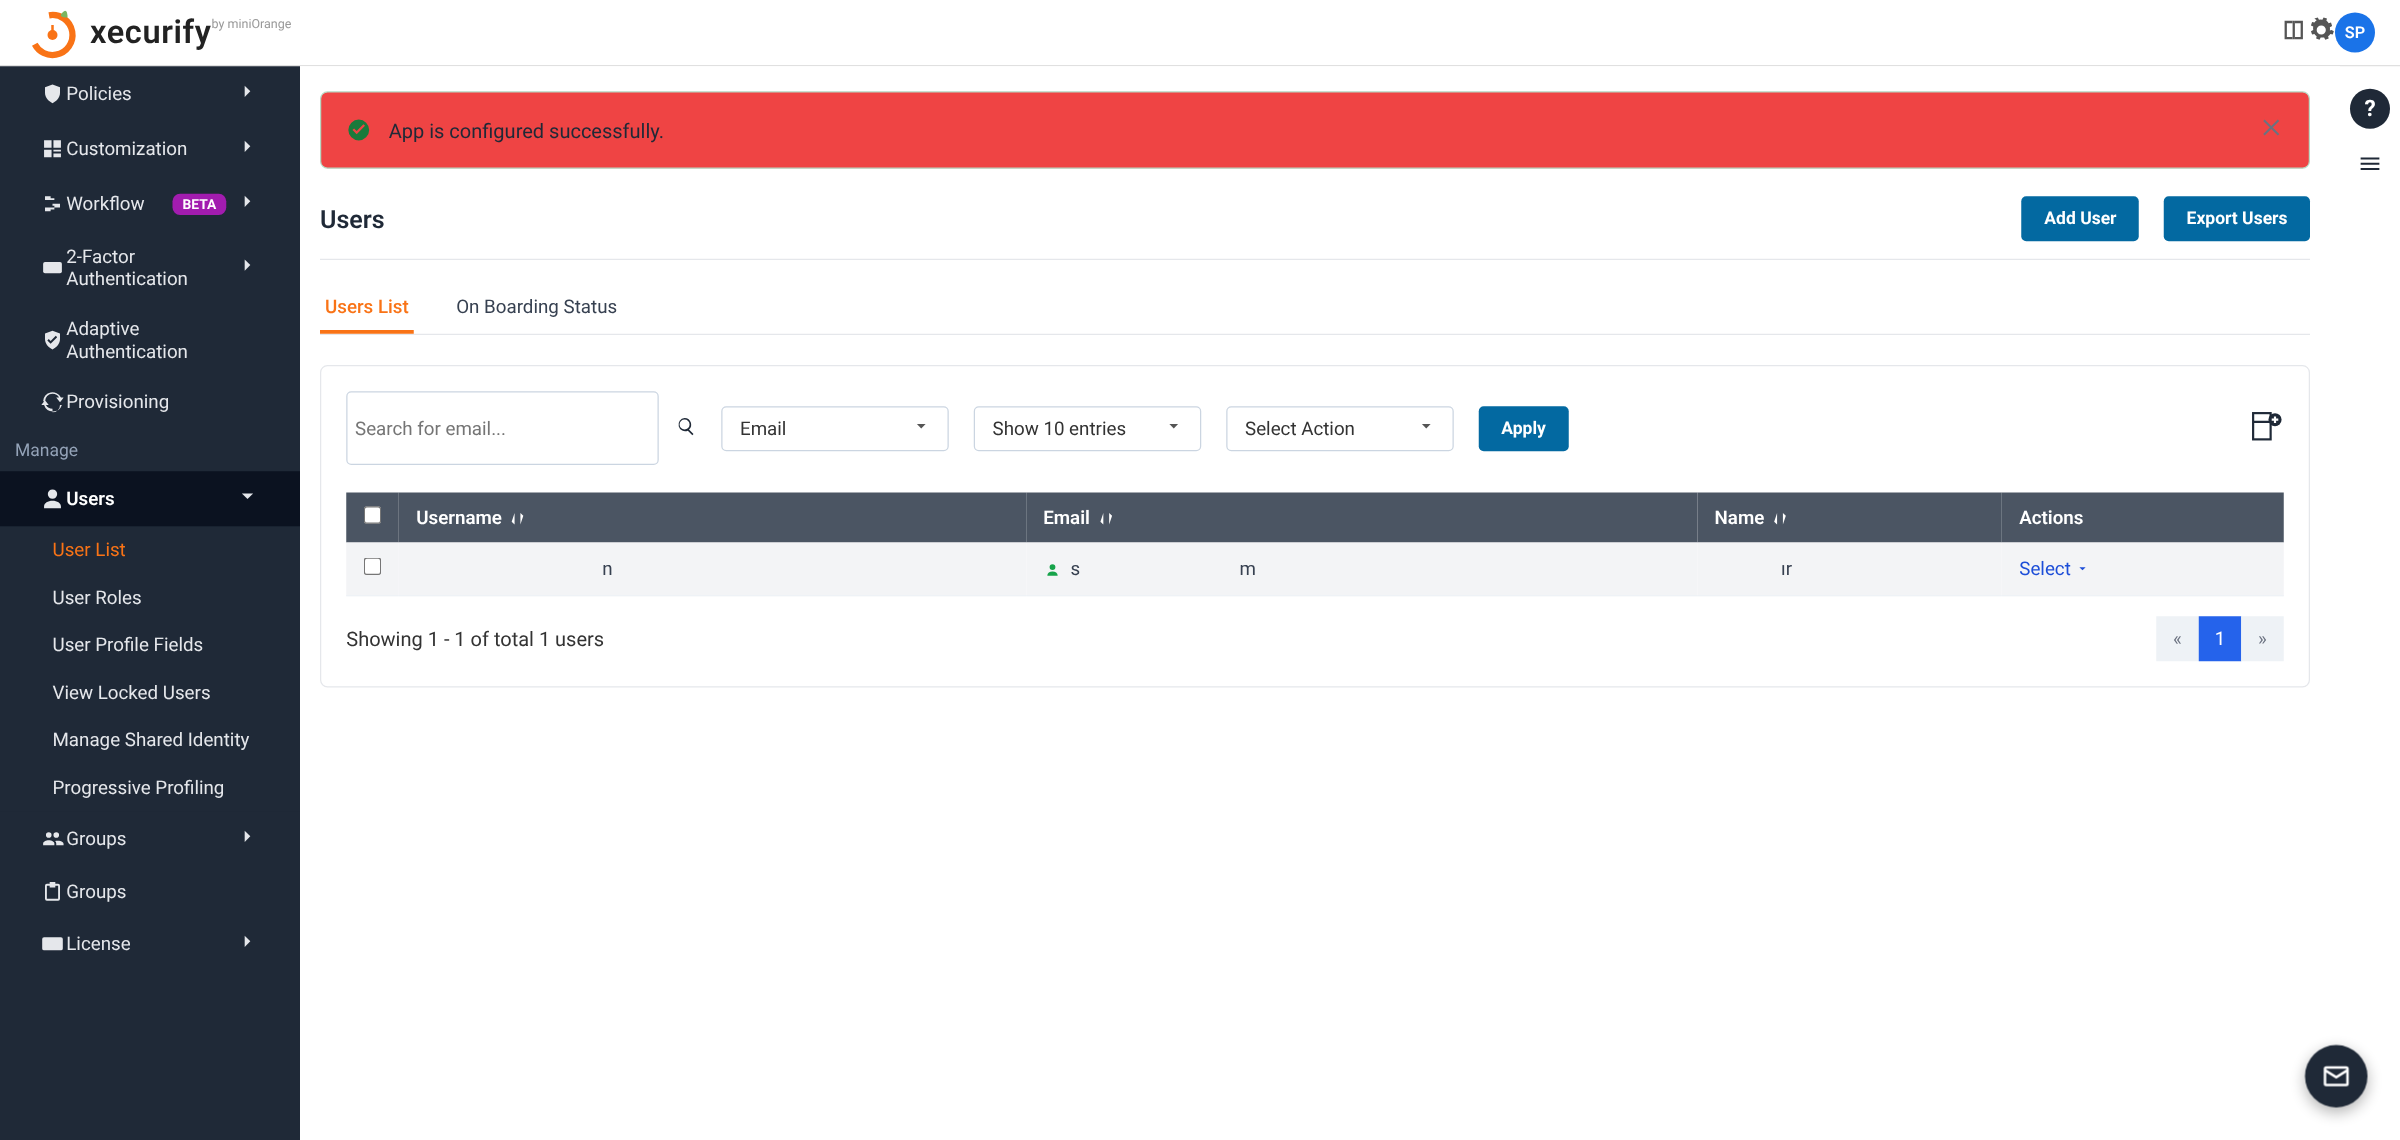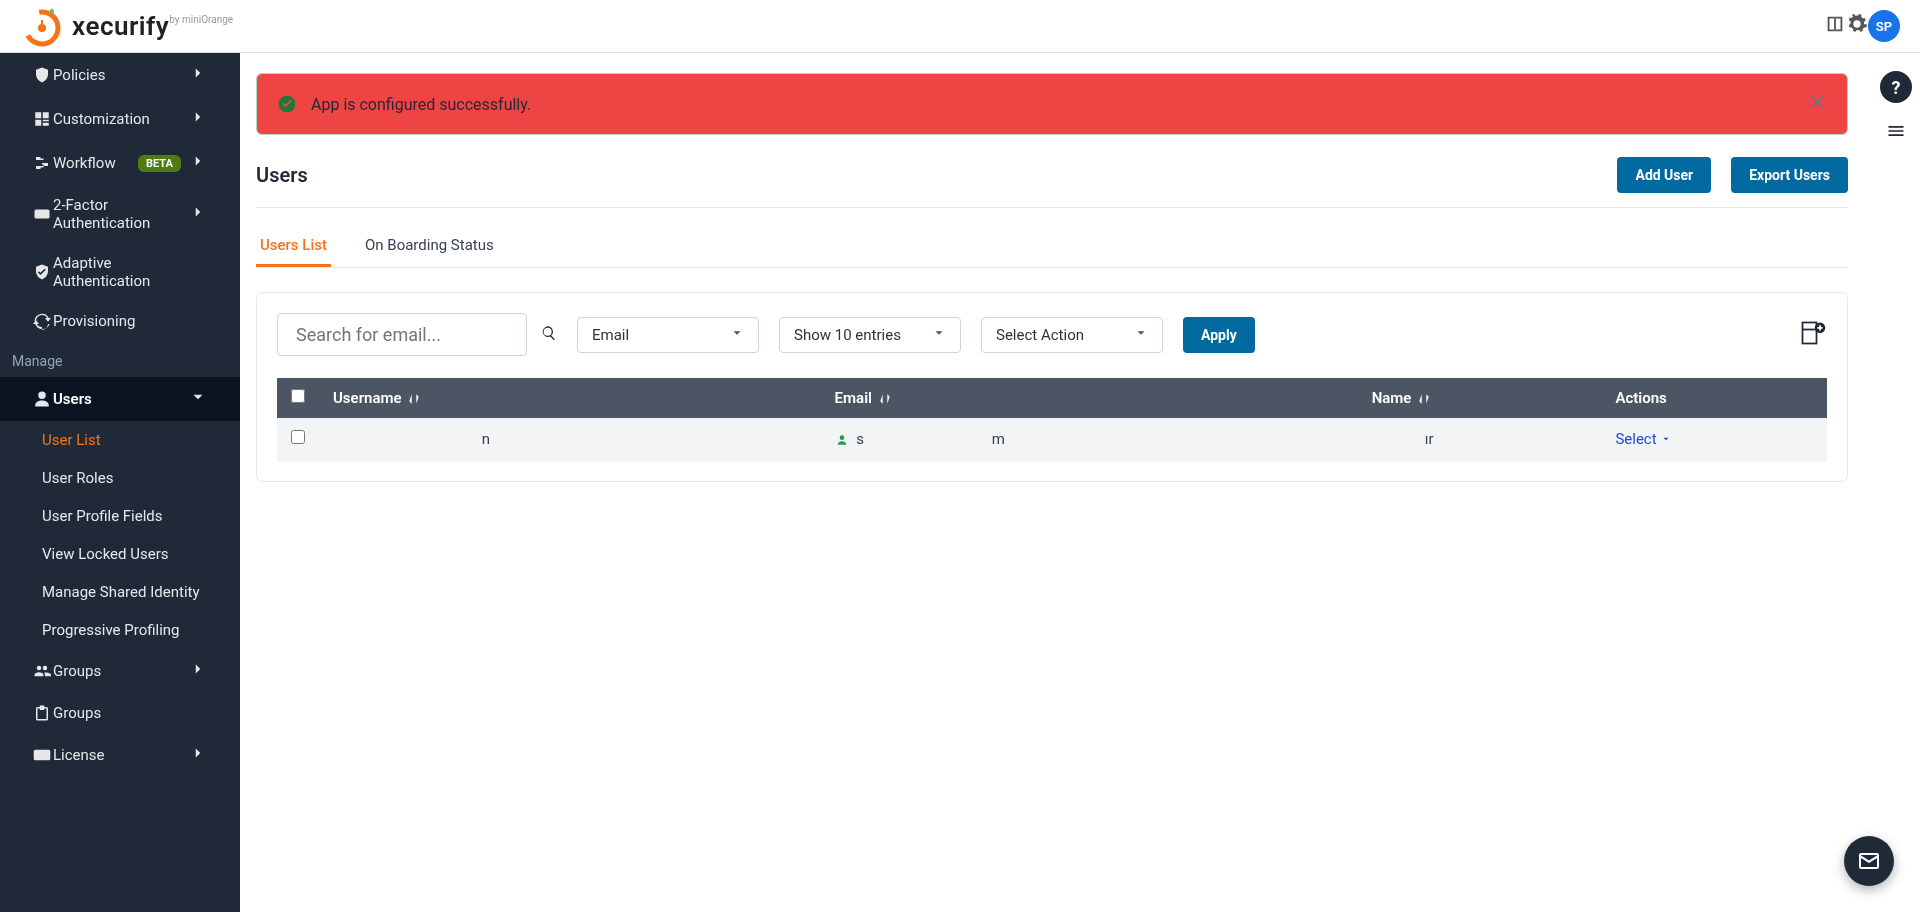--- a/index.html
+++ b/index.html
@@ -16,21 +16,21 @@
 
   .shell{display:flex;height:calc(100% - 53px)}
   .sidebar{width:240px;background:#1f2937;color:#e5e7eb;overflow-y:auto;font-size:15px;position:relative;flex-shrink:0}
   
   .sidebar::-webkit-scrollbar{width:6px}
   .sidebar::-webkit-scrollbar-thumb{background:#64748b;border-radius:3px}
   .side-item{display:flex;align-items:center;gap:2px;padding:11px 33px;cursor:pointer;position:relative}
   .side-item .chev{margin-left:auto}
   .side-item svg{width:18px;height:18px;fill:#e5e7eb;flex-shrink:0}
   .side-item.active{background:#0b1220;font-weight:600;color:#fff}
-  .side-item .beta{background:#4d7c0f;color:#fff;font-size:11px;padding:2px 8px;border-radius:6px;font-weight:700;margin-left:auto;margin-right:6px}
+  .side-item .beta{background:#a21caf;color:#fff;font-size:11px;padding:2px 8px;border-radius:6px;font-weight:700;margin-left:auto;margin-right:6px}
   .side-section{padding:12px 12px 8px;color:#94a3b8;font-size:14px}
   .sub-menu{background:#1f2937}
   .sub-menu .sub-item{padding:10px 16px 10px 42px;cursor:pointer;color:#e5e7eb}
   .sub-menu .sub-item.active{color:#f97316}
 
   .main{flex:1;overflow:auto;background:#fff;padding:20px 24px 20px 16px;position:relative}
 
   .alert{background:#ef4444;border:1px solid #b7d8c3;border-radius:6px;padding:18px 20px;display:flex;align-items:center;gap:14px;color:#1f2937;margin-bottom:22px}
   .alert .close{margin-left:auto;cursor:pointer}
   .alert svg.check{width:20px;height:20px;fill:#1b7a3b}
@@ -42,21 +42,21 @@
 
   .hr{border-top:1px solid #e5e7eb;margin:14px 0 18px}
 
   .tabs{display:flex;gap:30px;border-bottom:1px solid #e5e7eb;margin-bottom:24px}
   .tab{padding:10px 4px;cursor:pointer;font-size:15px;color:#374151}
   .tab.active{color:#f97316;border-bottom:3px solid #f97316;font-weight:500}
 
   .panel{border:1px solid #e5e7eb;border-radius:6px;padding:20px}
   .toolbar{display:flex;align-items:center;gap:20px;margin-bottom:22px}
   .search-wrap{display:flex;align-items:center;gap:14px}
-  .search-wrap input{width:250px;height:43px;border:1px solid #cbd5e1;border-radius:4px;padding:0 18px;font-size:18px}
+  .search-wrap input{width:250px;height:59px;border:1px solid #cbd5e1;border-radius:4px;padding:0 6px;font-size:15px}
   .search-wrap .search-btn{cursor:pointer}
   .search-wrap .search-btn svg{width:16px;height:16px;fill:#1f2937}
   .select{height:36px;min-width:182px;border:1px solid #cbd5e1;border-radius:4px;display:flex;align-items:center;justify-content:space-between;padding:0 14px;cursor:pointer;font-size:15px;background:#fff}
   .select .chev svg{width:14px;height:14px;fill:#555}
   .apply{height:36px}
   .spacer{flex:1}
   .add-col{cursor:pointer}
   .add-col svg{width:28px;height:28px;stroke:#1f2937}
 
   table{width:100%;border-collapse:collapse}
@@ -340,20 +340,28 @@
                 <span>Select</span>
                 <svg viewBox="0 0 24 24">
                     <path d="M6 9l6 6 6-6z"></path>
                   </svg>
               </span>
             </td>
           </tr>
         </tbody>
       </table>
 
+      <div class="tfoot">
+        <span>Showing 1 - 1 of total 1 users</span>
+        <div class="pager">
+          <div class="pg">«</div>
+          <div class="pg active">1</div>
+          <div class="pg">»</div>
+        </div>
+      </div>
 
     </div>
   </div>
 
   <div class="rail">
     <div class="help">?</div>
     <span class="menu">
       <svg viewBox="0 0 24 24">
           <path d="M3 6h18v2H3V6zm0 5h18v2H3v-2zm0 5h18v2H3v-2z"></path>
         </svg>

